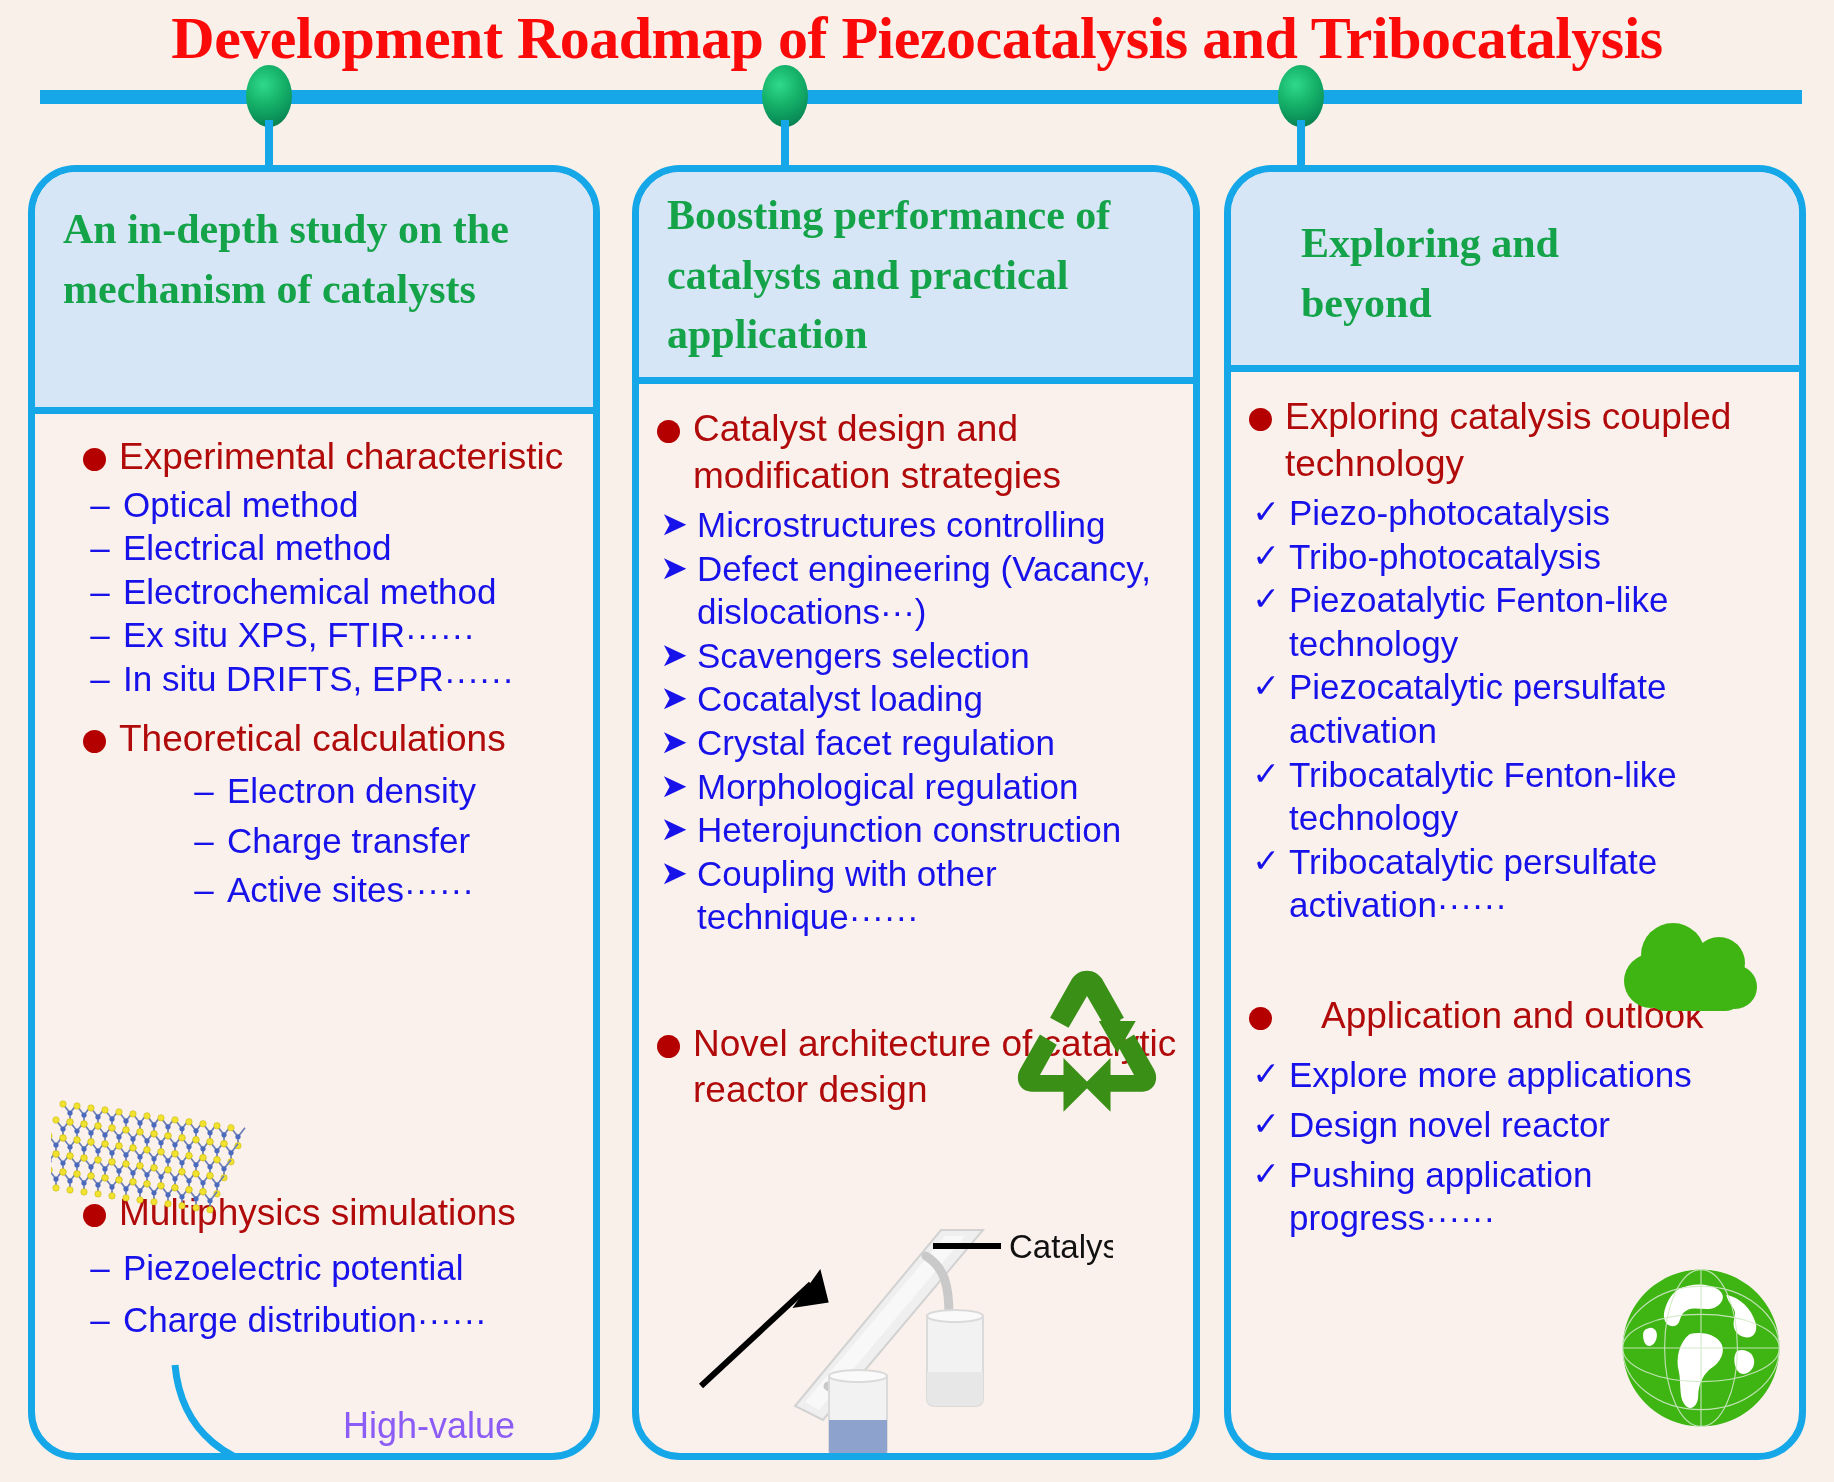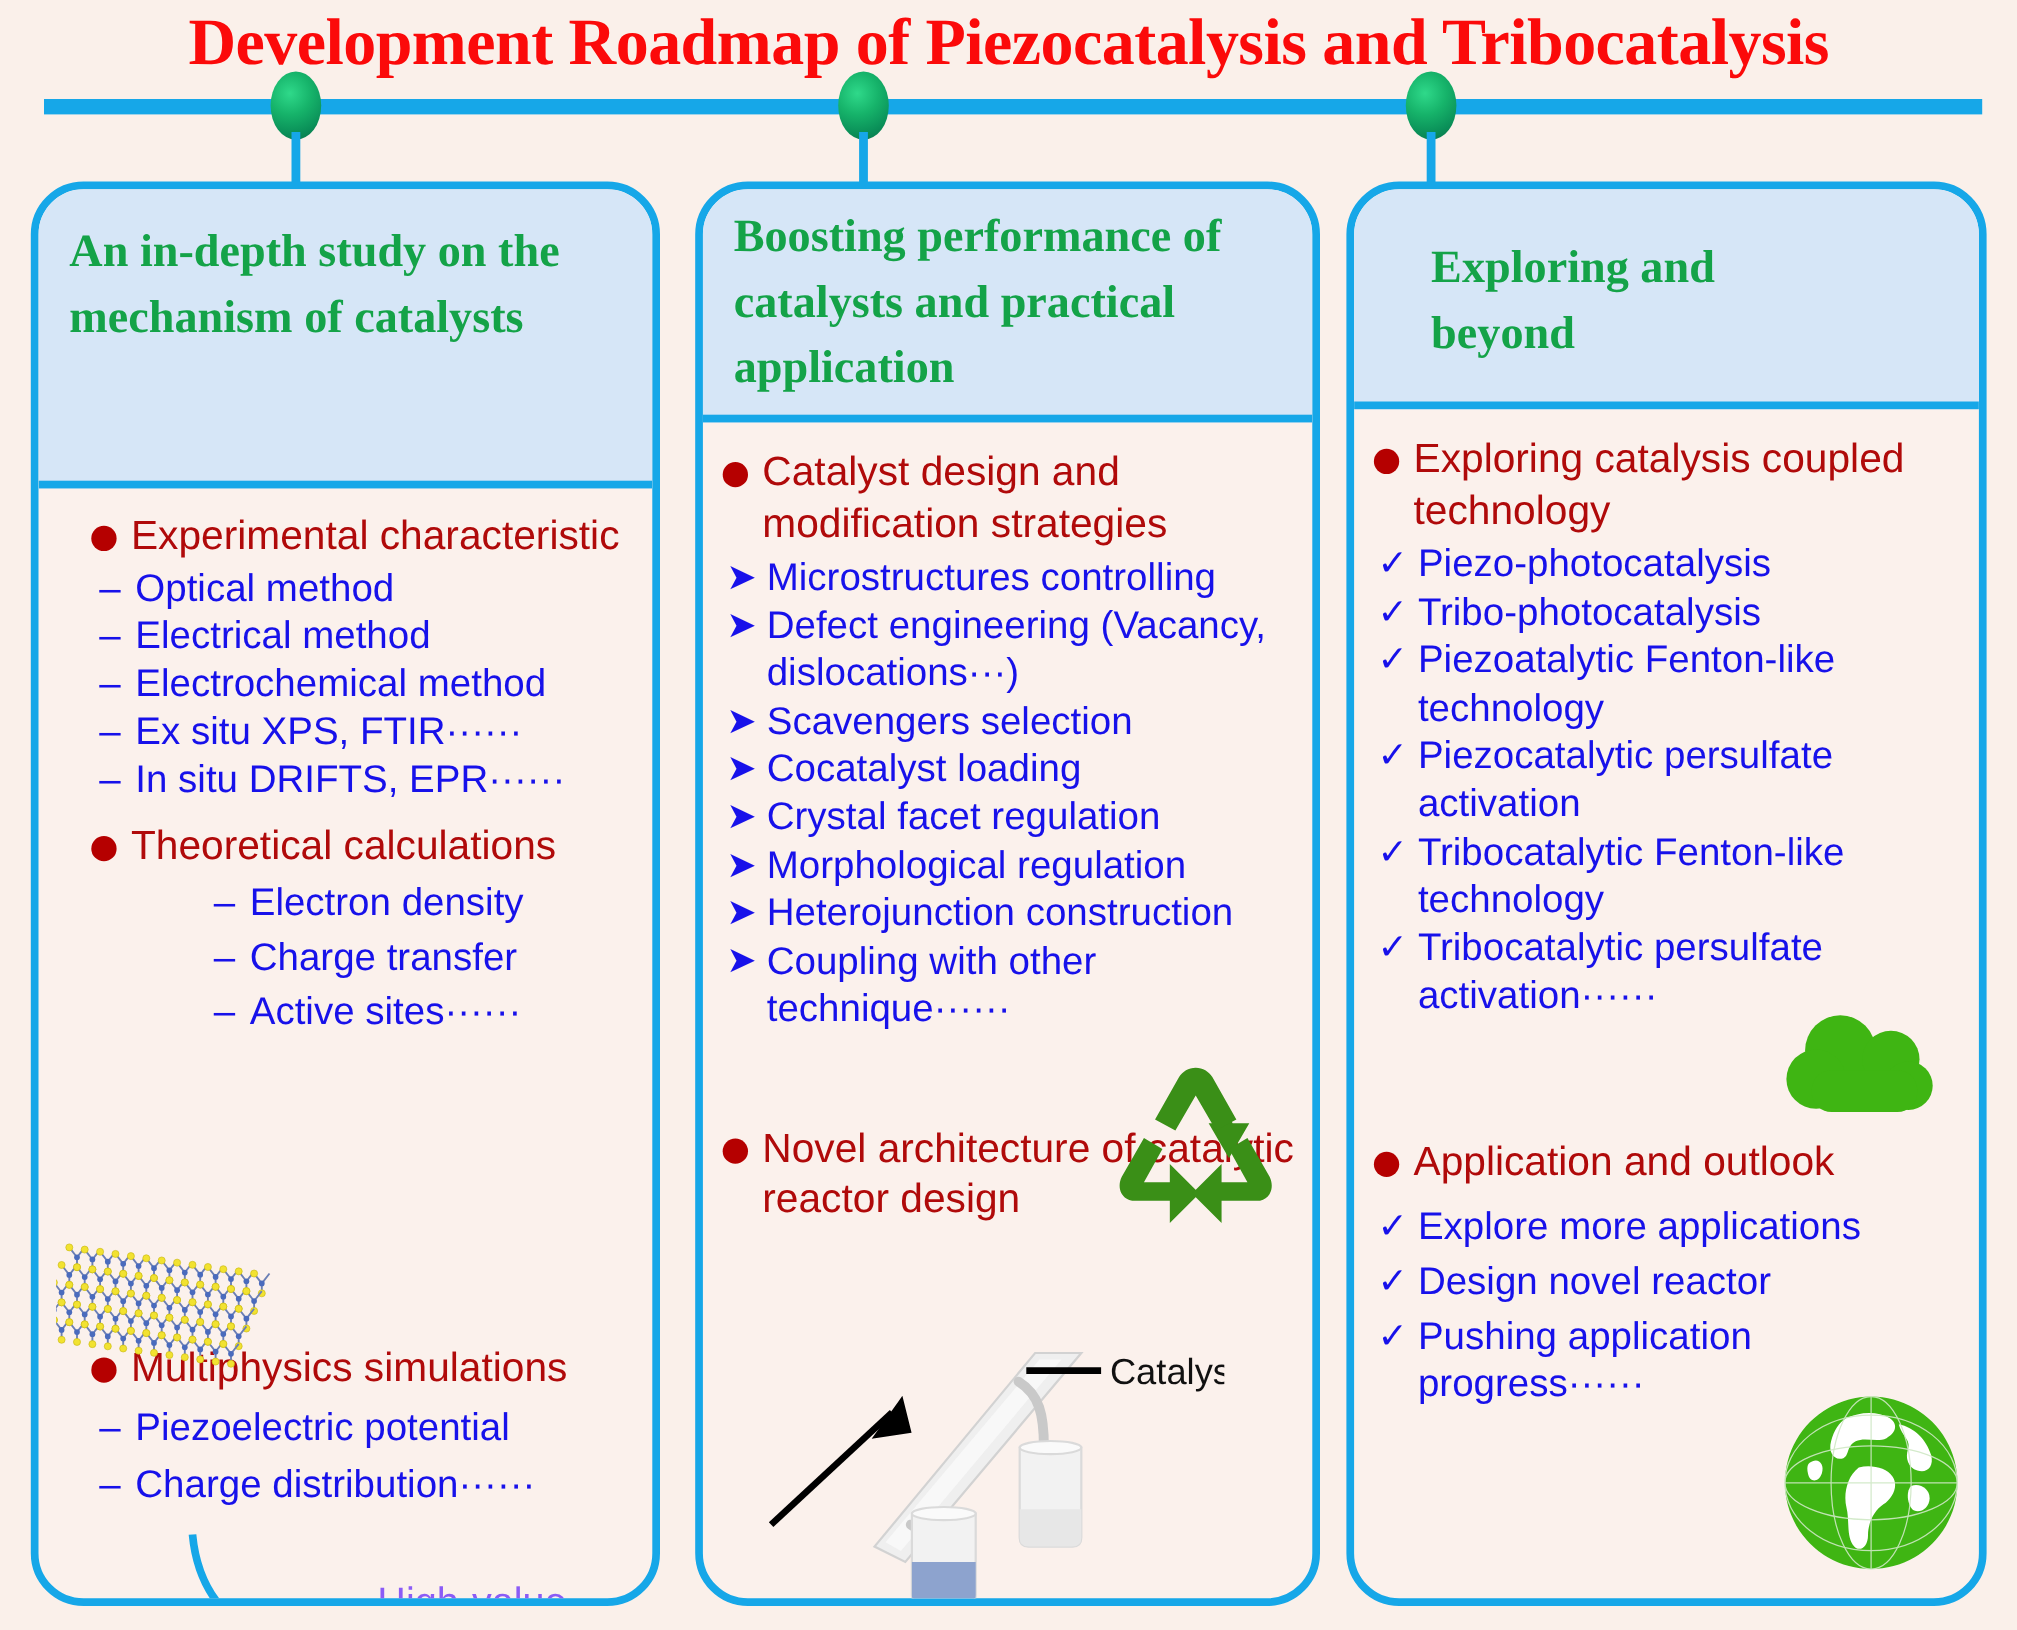--- a/index.html
+++ b/index.html
@@ -180,21 +180,21 @@
   <div class="node" style="left:246px; top:65px;"></div>
   <div class="node-stem" style="left:265px; top:120px; height:60px;"></div>
 
   <div class="node" style="left:762px; top:65px;"></div>
   <div class="node-stem" style="left:781px; top:120px; height:60px;"></div>
 
   <div class="node" style="left:1278px; top:65px;"></div>
   <div class="node-stem" style="left:1297px; top:120px; height:60px;"></div>
 
   <div class="col" style="left:28px; width:572px;">
-    <div class="col-head" style="height:272px;">
+    <div class="col-head" style="height:242px;">
       <div class="col-head-text">An in-depth study on the mechanism of catalysts</div>
     </div>
     <div class="col-body" style="height:1038px;padding-left:48px;">
 
       <div class="bullet-main">
         <span class="dot"></span>
         <span>Experimental characteristic</span>
       </div>
 
       <div class="sub dash" style="margin-top:2px;">
@@ -668,21 +668,21 @@
       <svg class="cloud" viewBox="0 0 160 110">
         <g fill="#3fb513">
           <circle cx="58" cy="40" r="32"></circle>
           <circle cx="104" cy="48" r="26"></circle>
           <circle cx="36" cy="66" r="27"></circle>
           <circle cx="120" cy="72" r="22"></circle>
           <rect x="32" y="58" width="96" height="38" rx="18"></rect>
         </g>
       </svg>
 
-      <div class="bullet-main" style="margin-top:106px;">
+      <div class="bullet-main" style="margin-top:66px;gap:36px;">
         <span class="dot"></span>
         <span>Application and outlook</span>
       </div>
 
       <div class="sub" style="margin-top:14px;">
         <span class="mark">✓</span>
         <span class="txt">Explore more applications</span>
       </div>
       <div class="sub" style="margin-top:6px;">
         <span class="mark">✓</span>

